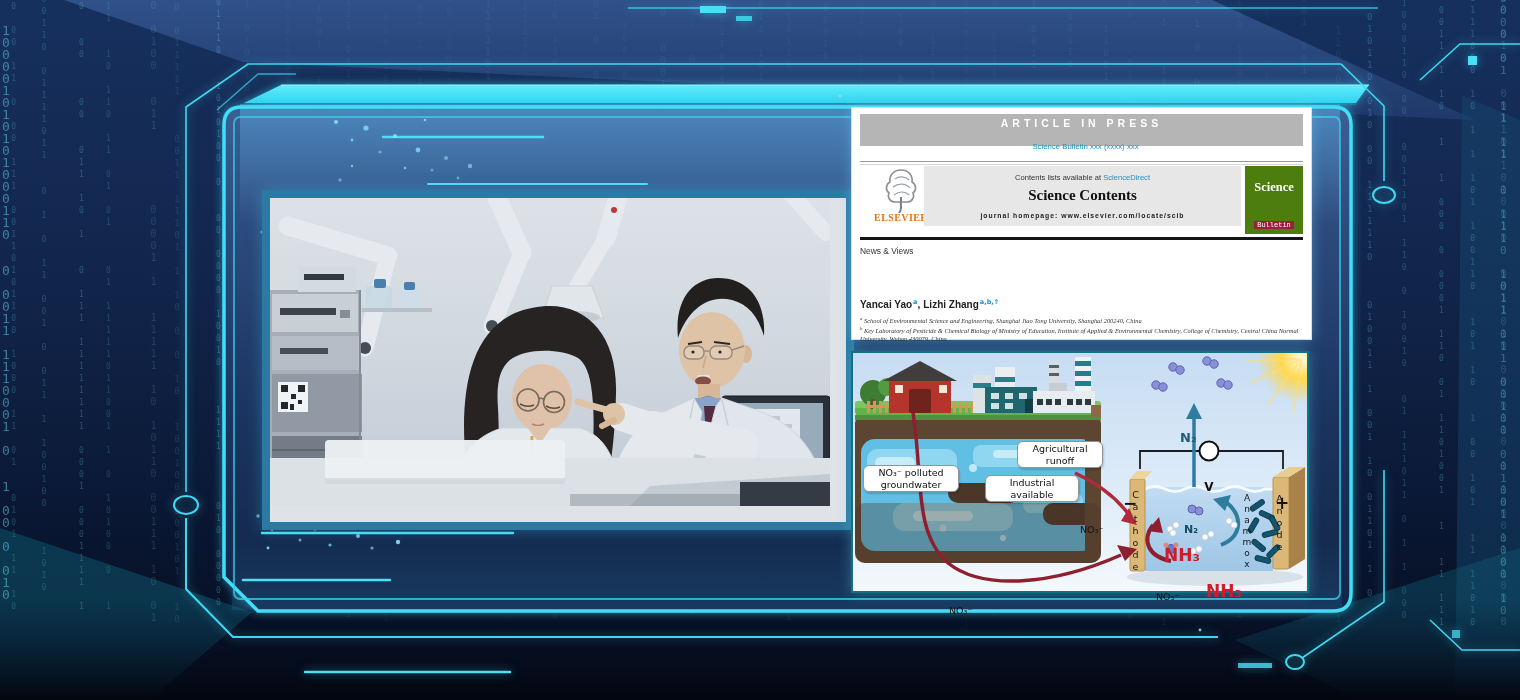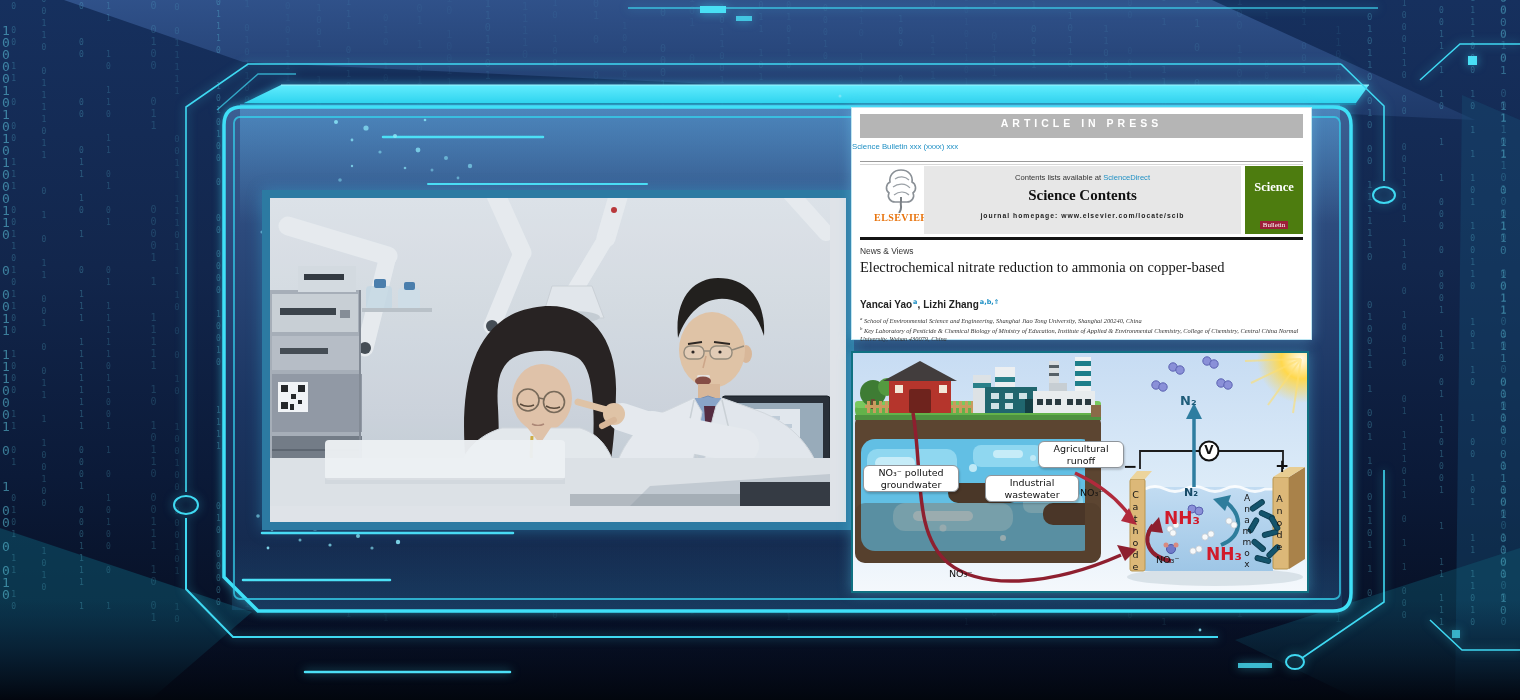--- a/index.html
+++ b/index.html
@@ -12,59 +12,59 @@
   .bin-col{position:absolute;top:-20px;white-space:pre;color:#5fc9e0;
     font-family:"DejaVu Sans Mono",monospace;line-height:12px;}
   #frame-deco{position:absolute;left:0;top:0;filter:drop-shadow(0 0 5px rgba(64,220,250,.55));}
   
   .photo-panel{position:absolute;left:262px;top:190px;width:576px;height:324px;
     border:8px solid #2c7aa2;box-sizing:content-box;background:#dfe3e8;
     box-shadow:0 0 14px rgba(60,190,235,.35);}
   
   .paper-panel{position:absolute;left:851px;top:107px;width:459px;height:231px;background:#fff;
     border:1px solid #bfe6f2;box-shadow:0 0 12px rgba(110,200,240,.45);}
-  .pp-banner{position:absolute;left:8px;right:8px;top:6px;height:24px;background:#b5b5b5;
+  .pp-banner{position:absolute;left:8px;right:8px;top:6px;height:32px;background:#b5b5b5;
     color:#fff;font-weight:bold;font-size:10.5px;letter-spacing:4px;text-align:center;line-height:19px;}
-  .pp-citation{position:absolute;left:0;right:0;top:34px;text-align:left;color:#1d8fc4;font-size:7.8px;}
+  .pp-citation{position:absolute;left:8px;right:0;top:34px;text-align:center;color:#1d8fc4;font-size:7.8px;}
   .pp-rule-thin{position:absolute;left:8px;right:8px;top:53px;height:2px;
     border-top:1px solid #9a9a9a;border-bottom:1px solid #d6d6d6;}
   .pp-header{position:absolute;left:8px;right:8px;top:58px;height:68px;}
   .pp-logo{position:absolute;left:10px;top:0;width:62px;height:68px;background:#fff;text-align:center;}
   .pp-logo svg{margin:1px auto 0;}
   .pp-elsevier{font-family:"Liberation Serif",serif;font-weight:bold;color:#e8730c;
     font-size:10px;letter-spacing:.4px;margin-top:-1px;}
-  .pp-center{position:absolute;left:64px;right:62px;top:0;height:68px;background:#e7e7e7;text-align:center;}
+  .pp-center{position:absolute;left:64px;right:62px;top:0;height:60px;background:#e7e7e7;text-align:center;}
   .pp-contents{font-size:7.6px;color:#333;margin-top:7px;}
   .pp-contents .link{color:#1d8fc4;}
   .pp-jtitle{font-family:"Liberation Serif",serif;font-weight:bold;font-size:15px;color:#111;margin-top:5px;}
   .pp-homepage{font-size:6.8px;font-weight:bold;letter-spacing:1px;color:#222;margin-top:8px;}
   .pp-cover{position:absolute;right:0;top:0;width:58px;height:68px;background:#4d7c0f;
     color:#fff;text-align:center;overflow:hidden;}
   .pp-cover-title{font-family:"Liberation Serif",serif;font-weight:bold;font-size:12.5px;margin-top:14px;}
-  .pp-cover-sub{font-family:Liberation Serif, serif;font-size:7px;background:#9c1f38;
+  .pp-cover-sub{font-family:Liberation Mono, monospace;font-size:7px;background:#9c1f38;
     display:inline-block;padding:0 3px;margin-top:-1px;}
   .pp-rule-thick{position:absolute;left:8px;right:8px;top:129px;height:3px;background:#141414;}
   .pp-section{position:absolute;left:8px;top:138px;font-size:8.4px;color:#333;}
   .pp-title{position:absolute;left:8px;top:151px;font-family:"Liberation Serif",serif;
     font-size:14.5px;color:#141414;line-height:17px;font-weight:500;}
   .pp-authors{position:absolute;left:8px;top:190px;font-size:10px;font-weight:bold;color:#222;}
   .pp-authors .asup{font-size:6.5px;vertical-align:super;color:#1d8fc4;margin-left:1px;
     font-family:"DejaVu Sans",sans-serif;}
   .pp-authors .asep{margin-right:3px;}
   .pp-affils{position:absolute;left:8px;right:8px;top:207px;font-family:"Liberation Serif",serif;
     font-style:italic;font-size:6.4px;color:#333;line-height:8px;}
   .afsup{font-size:4.8px;vertical-align:super;}
   
   .diagram-panel{position:absolute;left:851px;top:351px;width:454px;height:238px;
     border:2px solid #0f7182;background:#dcebf8;box-shadow:0 0 12px rgba(90,200,235,.4);}
   .dscene{position:absolute;left:0;top:0;}
   .dlabel{position:absolute;background:#fff;border:1.5px solid #8f959b;border-radius:6px;
     padding:1px 3px;font-family:"DejaVu Sans",sans-serif;font-size:9.5px;color:#111;
     text-align:center;line-height:11.5px;box-shadow:1px 2px 2px rgba(0,0,0,.18);}
-  .dtext{position:absolute;font-family:"DejaVu Sans",sans-serif;color:#111;}
+  .dtext{position:absolute;font-family:"DejaVu Sans",sans-serif;color:#111;margin-top:37px;}
   .vtext{position:absolute;writing-mode:vertical-lr;text-orientation:upright;
     font-family:"DejaVu Sans",sans-serif;font-size:9.5px;color:#161616;letter-spacing:1px;}
   .no3{font-size:9.5px;}
   .nh3{font-weight:bold;font-size:17px;color:#d11a2a;}
   .n2big{font-weight:bold;font-size:13px;color:#1f5d7a;}
   .n2in{font-weight:bold;font-size:11px;color:#164a66;}
   .sign{font-weight:bold;font-size:17px;color:#111;}
   .vmeter{font-weight:bold;font-size:12px;color:#111;width:18px;text-align:center;}
 </style>
 </head>
@@ -2929,21 +2929,20 @@
       </div>
       <div class="pp-cover">
         <div class="pp-cover-title">Science</div><br>
         <div class="pp-cover-sub">Bulletin</div>
         
       </div>
     </div>
     <div class="pp-rule-thick"></div>
     <div class="pp-section">News &amp; Views</div>
     <div class="pp-title">
-      <div>Electrochemical nitrate reduction to ammonia on copper-based</div>
     </div>
     <div class="pp-authors"><span>Yancai Yao</span><span class="asup">a</span><span class="asep">,</span><span>Lizhi Zhang</span><span class="asup">a,b,⇑</span></div>
     <div class="pp-affils">
       <div><span class="afsup">a</span> <span>School of Environmental Science and Engineering, Shanghai Jiao Tong University, Shanghai 200240, China</span></div>
       <div><span class="afsup">b</span> <span>Key Laboratory of Pesticide &amp; Chemical Biology of Ministry of Education, Institute of Applied &amp; Environmental Chemistry, College of Chemistry, Central China Normal University, Wuhan 430079, China</span></div>
     </div>
   </div>
 
   <div class="diagram-panel">
     <svg class="dscene" width="454" height="238" viewBox="0 0 454 238">
@@ -3122,27 +3121,27 @@
         <polygon points="284,172 268,168 276,155" fill="#b02a3c"></polygon>
         <path d="M 60,60 C 70,120 60,180 95,210 C 130,238 200,232 268,202" stroke="#8e1f2f" stroke-width="3.5" fill="none"></path>
         <polygon points="272,208 284,196 264,192" fill="#8e1f2f"></polygon>
       </g>
     </svg>
 
     <div class="dlabel" style="left:10px;top:112px;width:88px;">
       <div>NO₃⁻ polluted</div>
       <div>groundwater</div>
     </div>
-    <div class="dlabel" style="left:164px;top:88px;width:78px;margin-left:21px;">
+    <div class="dlabel" style="left:164px;top:88px;width:78px;">
       <div>Agricultural</div>
       <div>runoff</div>
     </div>
     <div class="dlabel" style="left:132px;top:122px;width:86px;">
       <div>Industrial</div>
-      <div>wastewater</div>
+      <div>available</div>
     </div>
     <div class="dtext no3" style="left:227px;top:134px;">NO₃⁻</div>
     <div class="dtext no3" style="left:96px;top:215px;">NO₃⁻</div>
     <div class="dtext sign" style="left:270px;top:103px;">−</div>
     <div class="dtext sign" style="left:422px;top:103px;">+</div>
     <div class="dtext vmeter" style="left:347px;top:90px;">V</div>
     <div class="dtext n2big" style="left:327px;top:40px;">N₂</div>
     <div class="dtext n2in" style="left:331px;top:133px;">N₂</div>
     <div class="dtext nh3" style="left:311px;top:155px;">NH₃</div>
     <div class="dtext nh3" style="left:353px;top:191px;">NH₃</div>

